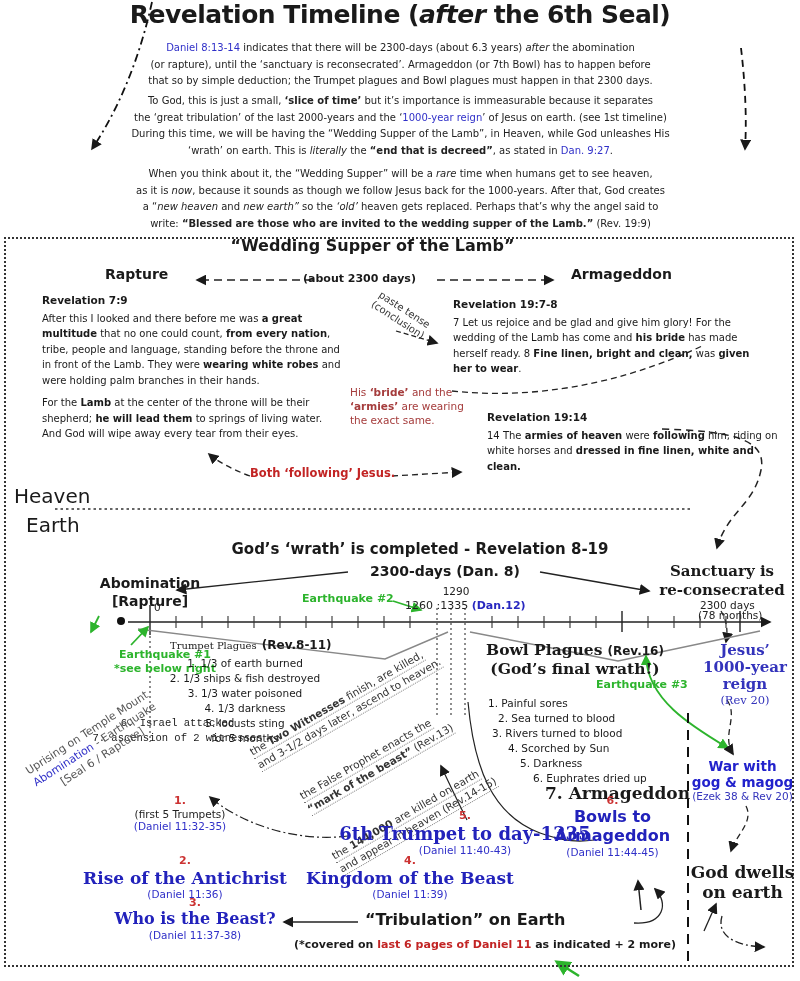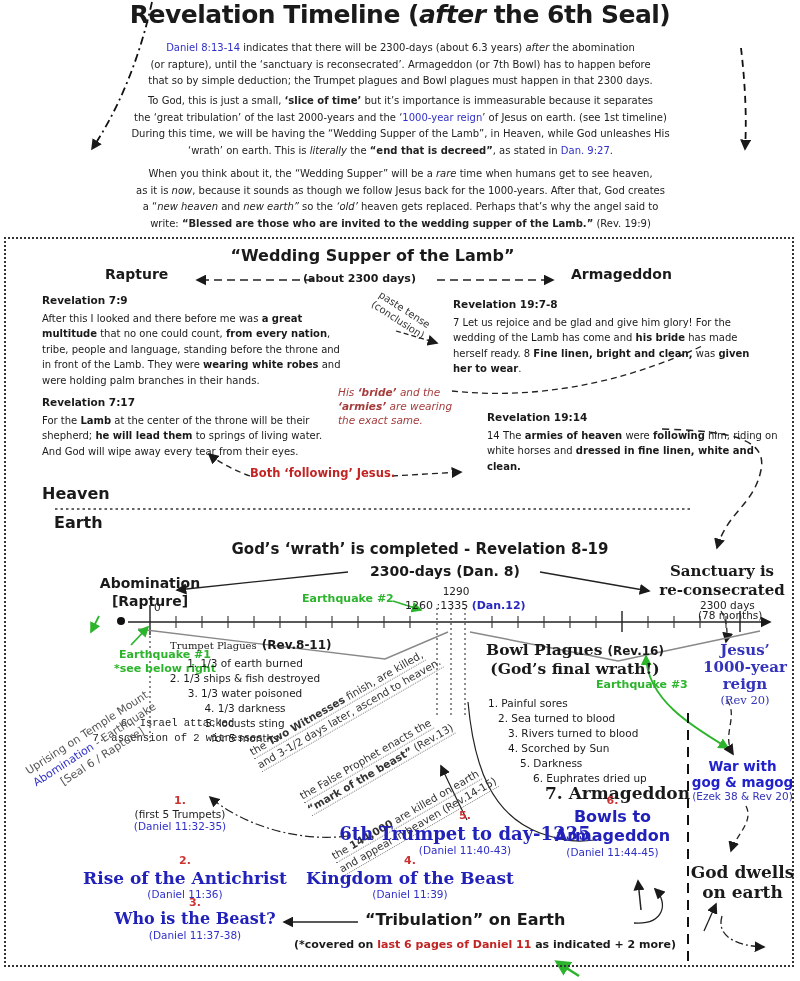--- a/index.html
+++ b/index.html
@@ -11,21 +11,21 @@
   
   .title{font-size:25px;font-weight:700;letter-spacing:-.5px;}
   .para{font-size:10px;line-height:16.5px;color:#222;}
   .scrip{font-size:10px;line-height:15.5px;color:#1a1a1a;}
   .scrip .hd{font-weight:700;font-size:10.5px;margin-bottom:2px;}
   .bold{font-weight:700;}
   .serif{font-family:"DejaVu Serif","Liberation Serif",serif;}
   .boxtitle{font-size:16px;font-weight:700;}
   .lab14{font-size:14px;font-weight:700;}
   .lab11{font-size:11px;font-weight:700;}
-  .realm{font-size:16px;font-weight:700;margin-left:28px;}
+  .realm{font-size:20px;font-weight:400;}
   .wrath{font-size:15px;font-weight:700;}
   .green{color:#2db42d;font-weight:700;font-size:11px;}
   .tl{font-size:10.5px;color:#222;}
   .maroon{color:#a53c3c;font-size:10.5px;line-height:14px;}
   .redb{color:#c22424;font-weight:700;}
   .bluehead{color:#2222bb;font-family:"DejaVu Serif","Liberation Serif",serif;font-weight:700;}
   .num{color:#cc3333;font-weight:700;font-size:11px;}
   .nref{color:#2f2fc8;font-size:10.5px;}
   .nsub{color:#222;font-size:10.5px;}
   .nsub:empty{display:none;}
@@ -36,21 +36,21 @@
   .diagL{font-size:11px;color:#555;transform-origin:0 0;transform:rotate(-33deg);line-height:14px;}
   .paste{font-size:10px;color:#333;transform-origin:50% 50%;transform:rotate(33deg);line-height:12px;}
   .seg-b{font-weight:700;}
   .seg-i{font-style:italic;}
   .seg-link{color:#2f2fc8;}
   .seg-linkb{color:#2828c0;font-weight:700;}
   .seg-redb{color:#c22424;font-weight:700;}
   .outerbox{border:2px dotted #333;}
   .list{font-size:10.5px;line-height:15px;color:#1a1a1a;}
   .bowl-list div:nth-child(2){margin-left:10px;}
-  .bowl-list div:nth-child(3){margin-left:20px;}
+  .bowl-list div:nth-child(3){margin-left:4px;}
   .bowl-list div:nth-child(4){margin-left:20px;}
   .bowl-list div:nth-child(5){margin-left:32px;}
 </style>
 </head>
 <body>
 
 <div class="stage">
 
   <svg class="overlay" width="800" height="981" viewBox="0 0 800 981">
     <defs>
@@ -122,46 +122,45 @@
     </div>
   <div class="abs c para" style="left:128px;top:166px;width:545px;">
       <div>When you think about it, the “Wedding Supper” will be a <span class="seg-i">rare</span> time when humans get to see heaven,</div>
       <div>as it is <span class="seg-i">now</span>, because it sounds as though we follow Jesus back for the 1000-years.  After that, God creates</div>
       <div>a “<span class="seg-i">new heaven</span> and <span class="seg-i">new earth”</span> so the <span class="seg-i">‘old’</span> heaven gets replaced.  Perhaps that’s why the angel said to</div>
       <div>write: <span class="seg-b">“Blessed are those who are invited to the wedding supper of the Lamb.”</span> (Rev. 19:9)</div>
     </div>
 
   <div class="abs outerbox" style="left:4px;top:237px;width:786px;height:726px;"></div>
 
-  <div class="abs c boxtitle" style="left:190px;top:246px;width:365px;">“Wedding Supper of the Lamb”</div>
+  <div class="abs c boxtitle" style="left:190px;top:236px;width:365px;">“Wedding Supper of the Lamb”</div>
   <div class="abs lab14" style="left:105px;top:266px;">Rapture</div>
   <div class="abs lab11" style="left:303px;top:272px;">(about 2300 days)</div>
   <div class="abs lab14" style="left:571px;top:266px;">Armageddon</div>
 
   <div class="abs scrip" style="left:42px;top:293px;width:300px;">
     <div class="hd">Revelation 7:9</div>
     <div>After this I looked and there before me was <span class="seg-b">a great multitude</span> that no one could count, <span class="seg-b">from every nation</span>, tribe, people and language, standing before the throne and in front of the Lamb. They were <span class="seg-b">wearing white robes</span> and were holding palm branches in their hands.</div>
   </div>
 
   <div class="abs c paste" style="left:358px;top:303px;width:86px;">
       <div>paste tense</div>
       <div>(conclusion)</div>
     </div>
 
   <div class="abs scrip" style="left:453px;top:297px;width:300px;">
     <div class="hd">Revelation 19:7-8</div>
     <div>7 Let us rejoice and be glad and give him glory! For the wedding of the Lamb has come and <span class="seg-b">his bride</span> has made herself ready.  8 <span class="seg-b">Fine linen, bright and clean,</span> was <span class="seg-b">given her to wear</span>.</div>
   </div>
 
   <div class="abs scrip" style="left:42px;top:395px;width:300px;">
-    <div class="hd">Revelation 7:17</div>
     <div>For the <span class="seg-b">Lamb</span> at the center of the throne will be their shepherd; <span class="seg-b">he will lead them</span> to springs of living water.  And God will wipe away every tear from their eyes.</div>
   </div>
 
-  <div class="abs maroon" style="left:338px;top:385px;width:122px;font-style:italic;">His <span class="seg-b">‘bride’</span> and the <span class="seg-b">‘armies’</span> are wearing the exact same.</div>
+  <div class="abs maroon" style="left:350px;top:385px;width:122px;">His <span class="seg-b">‘bride’</span> and the <span class="seg-b">‘armies’</span> are wearing the exact same.</div>
 
   <div class="abs scrip" style="left:487px;top:410px;width:300px;">
     <div class="hd">Revelation 19:14</div>
     <div>14 The <span class="seg-b">armies of heaven</span> were <span class="seg-b">following</span> him, riding on white horses and <span class="seg-b">dressed in fine linen, white and clean.</span></div>
   </div>
 
   <div class="abs redb" style="left:250px;top:466px;font-size:11.5px;">Both ‘following’ Jesus.</div>
 
   <div class="abs realm" style="left:14px;top:484px;">Heaven</div>
   <div class="abs realm" style="left:26px;top:513px;">Earth</div>

